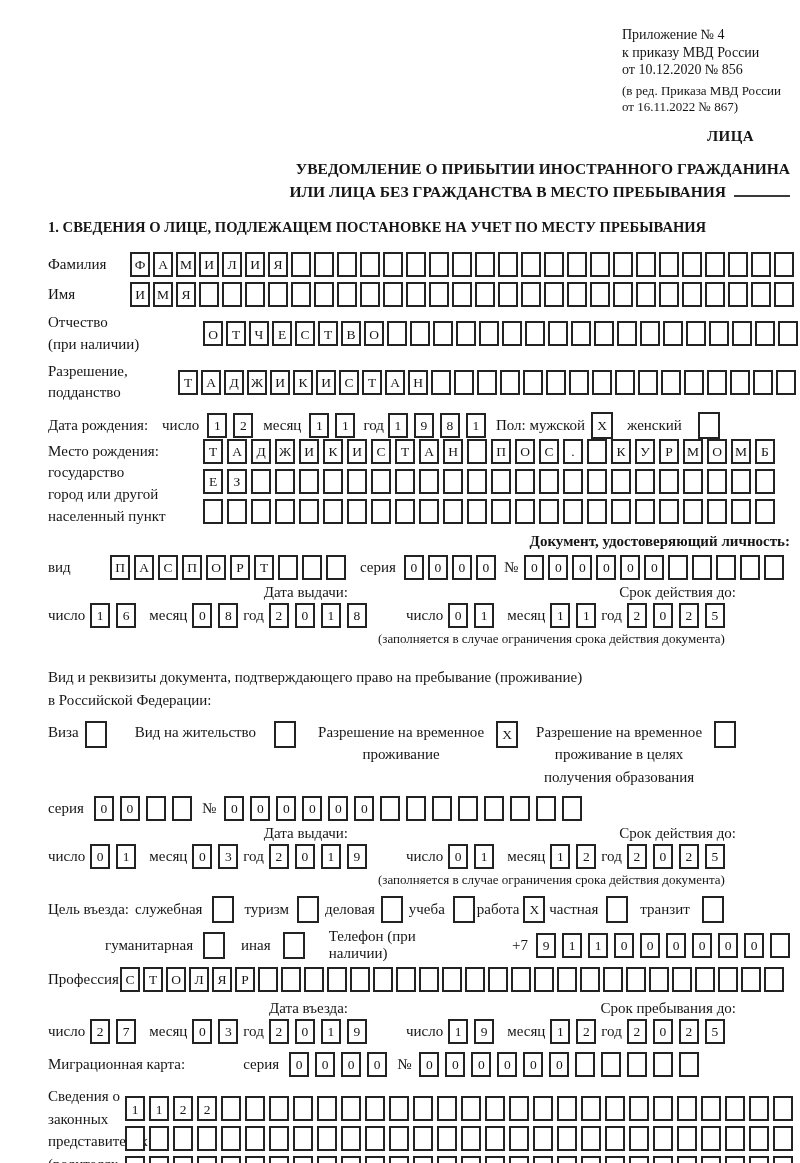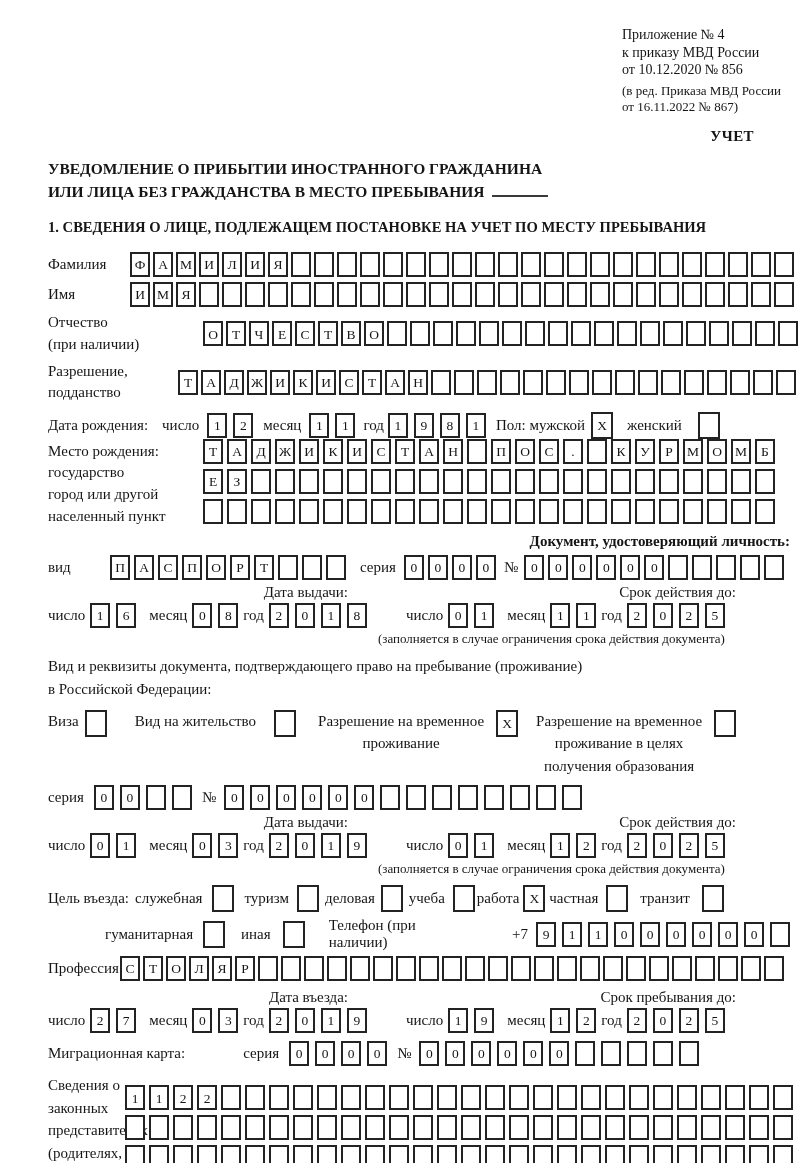--- a/index.html
+++ b/index.html
@@ -8,21 +8,21 @@
     width:800px; height:1163px; background:#ffffff; color:#151515;
     font-family:"Liberation Serif","DejaVu Serif",serif; font-size:15px; overflow:hidden;
   }
   .page { padding:26px 10px 0 48px; }
 
   .hdr { margin-left:574px; line-height:1.26; font-size:14px; }
   .hdr .small { font-size:13px; }
   .hdr .gap-top { margin-top:4px; }
   .forma { font-weight:bold; text-align:right; margin:12px 36px 0 0; font-size:15px; letter-spacing:.4px; }
 
-  .title { margin-top:12px; text-align:left; font-weight:bold; font-size:15.5px; line-height:1.5; }
+  .title { margin-top:12px; text-align:right; font-weight:bold; font-size:15.5px; line-height:1.5; }
   .blank { display:inline-block; width:56px; height:14px; border-bottom:2px solid #3a3a3a; margin-left:8px; }
 
   .sec { margin-top:16px; font-weight:bold; font-size:14.6px; }
 
   .frow { display:flex; align-items:center; margin-top:5px; }
   .frow.top { align-items:center; }
   .flabel { flex:none; line-height:1.3; }
   .lab2 { line-height:1.45; }
 
   .boxes { display:inline-flex; gap:3px; flex:none; }
@@ -56,21 +56,21 @@
 
 <div class="page">
 
   <div class="hdr">
     <div>Приложение № 4</div>
     <div>к приказу МВД России</div>
     <div>от 10.12.2020 № 856</div>
     <div class="small gap-top">(в ред. Приказа МВД России</div>
     <div class="small">от 16.11.2022 № 867)</div>
   </div>
-  <div class="forma">УЧЕТ</div>
+  <div class="forma">ЛИЦА</div>
 
   <div class="title">
     <div>УВЕДОМЛЕНИЕ О ПРИБЫТИИ ИНОСТРАННОГО ГРАЖДАНИНА</div>
     <div><span>ИЛИ ЛИЦА БЕЗ ГРАЖДАНСТВА В МЕСТО ПРЕБЫВАНИЯ</span><span class="blank"></span></div>
   </div>
 
   <div class="sec">1. СВЕДЕНИЯ О ЛИЦЕ, ПОДЛЕЖАЩЕМ ПОСТАНОВКЕ НА УЧЕТ ПО МЕСТУ ПРЕБЫВАНИЯ</div>
 
   <div class="frow mt12">
     <span class="flabel" style="width:82px">Фамилия</span>
@@ -411,21 +411,21 @@
             <span class="cbox">2</span>
             <span class="cbox">0</span>
             <span class="cbox">2</span>
             <span class="cbox">5</span>
           </span>
       </div>
       <div class="note" style="margin-top:3px;margin-left:-28px;white-space:nowrap">(заполняется в случае ограничения срока действия документа)</div>
     </div>
   </div>
 
-  <div style="margin-top:8px;line-height:1.55">
+  <div style="margin-top:19px;line-height:1.55">
     <div>Вид и реквизиты документа, подтверждающего право на пребывание (проживание)</div>
     <div>в Российской Федерации:</div>
   </div>
 
   <div class="permits">
     <span>Виза</span>
     <span class="boxes check" style="margin-left:6px">
         <span class="cbox"></span>
       </span>
     <span style="margin-left:28px">Вид на жительство</span>

